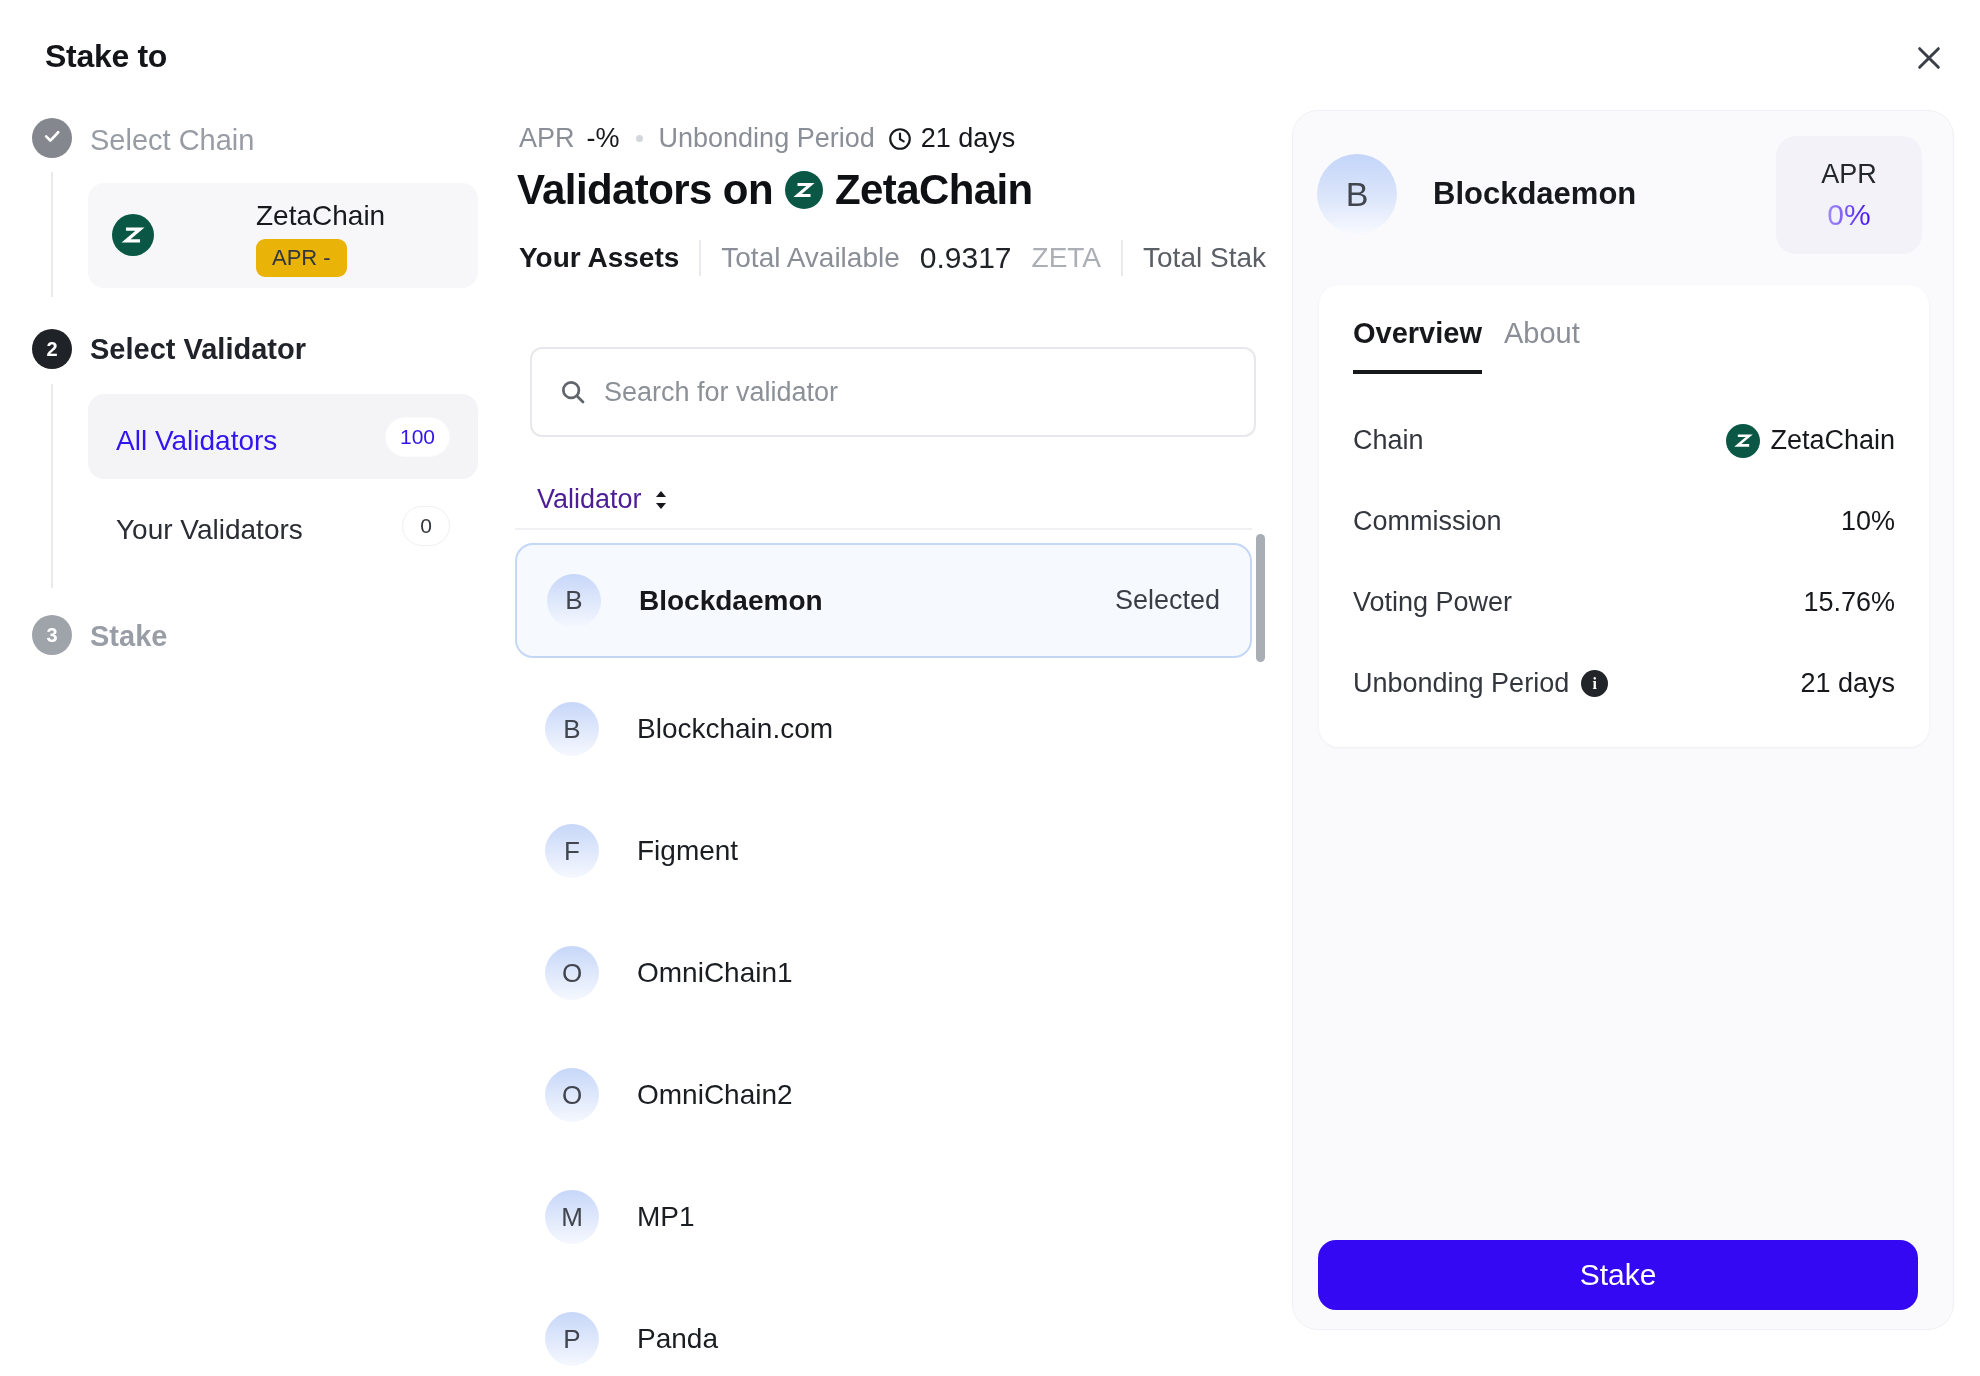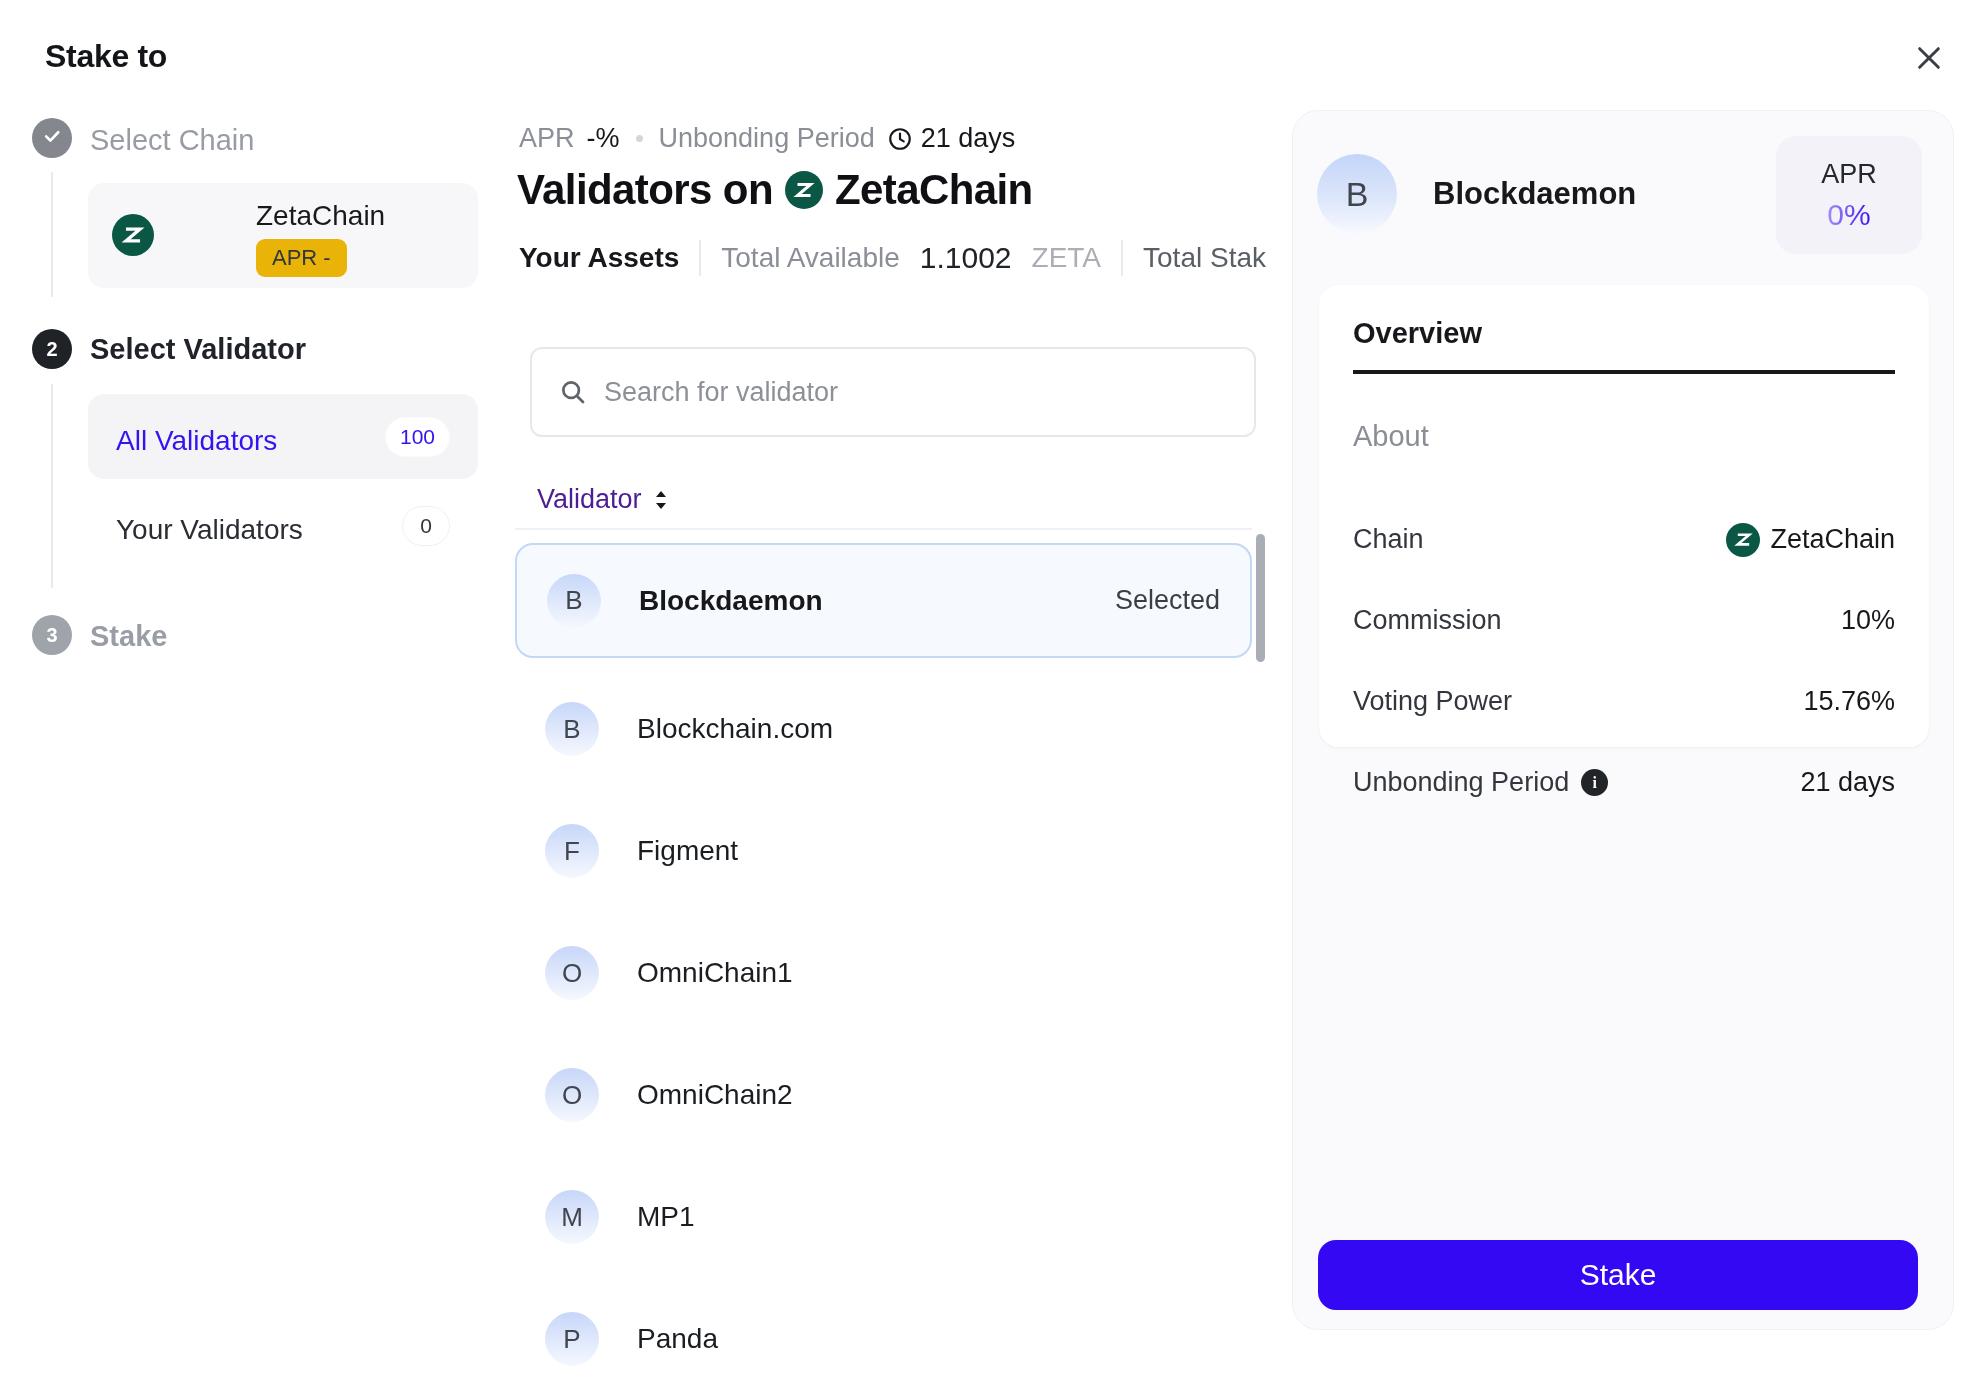--- a/index.html
+++ b/index.html
@@ -81,21 +81,21 @@
     background:linear-gradient(180deg,#C4D5F9 0%,#DCE6FB 55%,#F7F9FE 100%);
     display:flex; align-items:center; justify-content:center; font-size:34px; font-weight:500; color:#41454D; }
   .panel-name { position:absolute; left:140px; top:65px; font-size:31px; font-weight:600; color:#16181B; }
   .apr-card { position:absolute; left:483px; top:25px; width:146px; height:118px; background:#F2F2F8; border-radius:20px;
     display:flex; flex-direction:column; align-items:center; justify-content:center; gap:8px; }
   .apr-card-label { font-size:27px; font-weight:500; color:#24272C; }
   .apr-card-value { font-size:30px; font-weight:500; color:#4B19F0;
     background:linear-gradient(90deg,#A48CF8 0%,#3D0DF2 100%); -webkit-background-clip:text; background-clip:text; -webkit-text-fill-color:transparent; }
 
   .detail-card { position:absolute; left:26px; top:174px; width:610px; height:462px; background:#ffffff; border-radius:20px; box-shadow:0 1px 3px rgba(16,24,40,.05); padding:32px 34px 0 34px; }
-  .tabs { display:flex; gap:46px;flex-direction:column; }
+  .tabs { display:flex; gap:22px; }
   .tab { font-size:29px; padding-bottom:20px; cursor:pointer; }
   .tab-active { font-weight:600; color:#16181B; border-bottom:4px solid #16181B; }
   .tab-idle { font-weight:500; color:#8A8E96; }
   .detail-rows { margin-top:26px; }
   .d-row { height:81px; display:flex; align-items:center; justify-content:space-between; }
   .d-label { font-size:27px; font-weight:500; color:#33373D; display:flex; align-items:center; gap:12px; }
   .d-value { font-size:27px; font-weight:500; color:#16181B; display:flex; align-items:center; gap:10px; }
   .info-dot { width:27px; height:27px; border-radius:50%; background:#212428; color:#fff; font-size:16px; font-weight:700; display:flex; align-items:center; justify-content:center; cursor:pointer; font-family:"Liberation Serif","DejaVu Serif",serif; }
 
   .stake-btn { position:absolute; left:25px; top:1129px; width:600px; height:70px; border:none; border-radius:18px; background:#3408F2; color:#ffffff; font-size:30px; font-weight:500; font-family:inherit; cursor:pointer; display:flex; align-items:center; justify-content:center; }
@@ -180,21 +180,21 @@
           <path d="M5.5 6.5h13l-13 11h13" fill="none" stroke="#fff" stroke-width="3"></path>
         </svg>
     </span>
     <span>ZetaChain</span>
   </div>
 
   <div class="assets-row">
     <span class="assets-title">Your Assets</span>
     <span class="v-div"></span>
     <span class="lbl-gray">Total Available</span>
-    <span class="val-dark">1.1002</span>
+    <span class="val-dark">0.9317</span>
     <span class="unit-gray">ZETA</span>
     <span class="v-div"></span>
     <span class="lbl-stak">Total Stak</span>
   </div>
 
   <div class="search-box">
     <span style="display:flex;">
       <svg width="30" height="30" viewBox="0 0 24 24">
           <circle cx="10.5" cy="10.5" r="6.2" fill="none" stroke="#60646B" stroke-width="2.2"></circle>
           <path d="M15.2 15.2L20 20" stroke="#60646B" stroke-width="2.2" stroke-linecap="round"></path>

